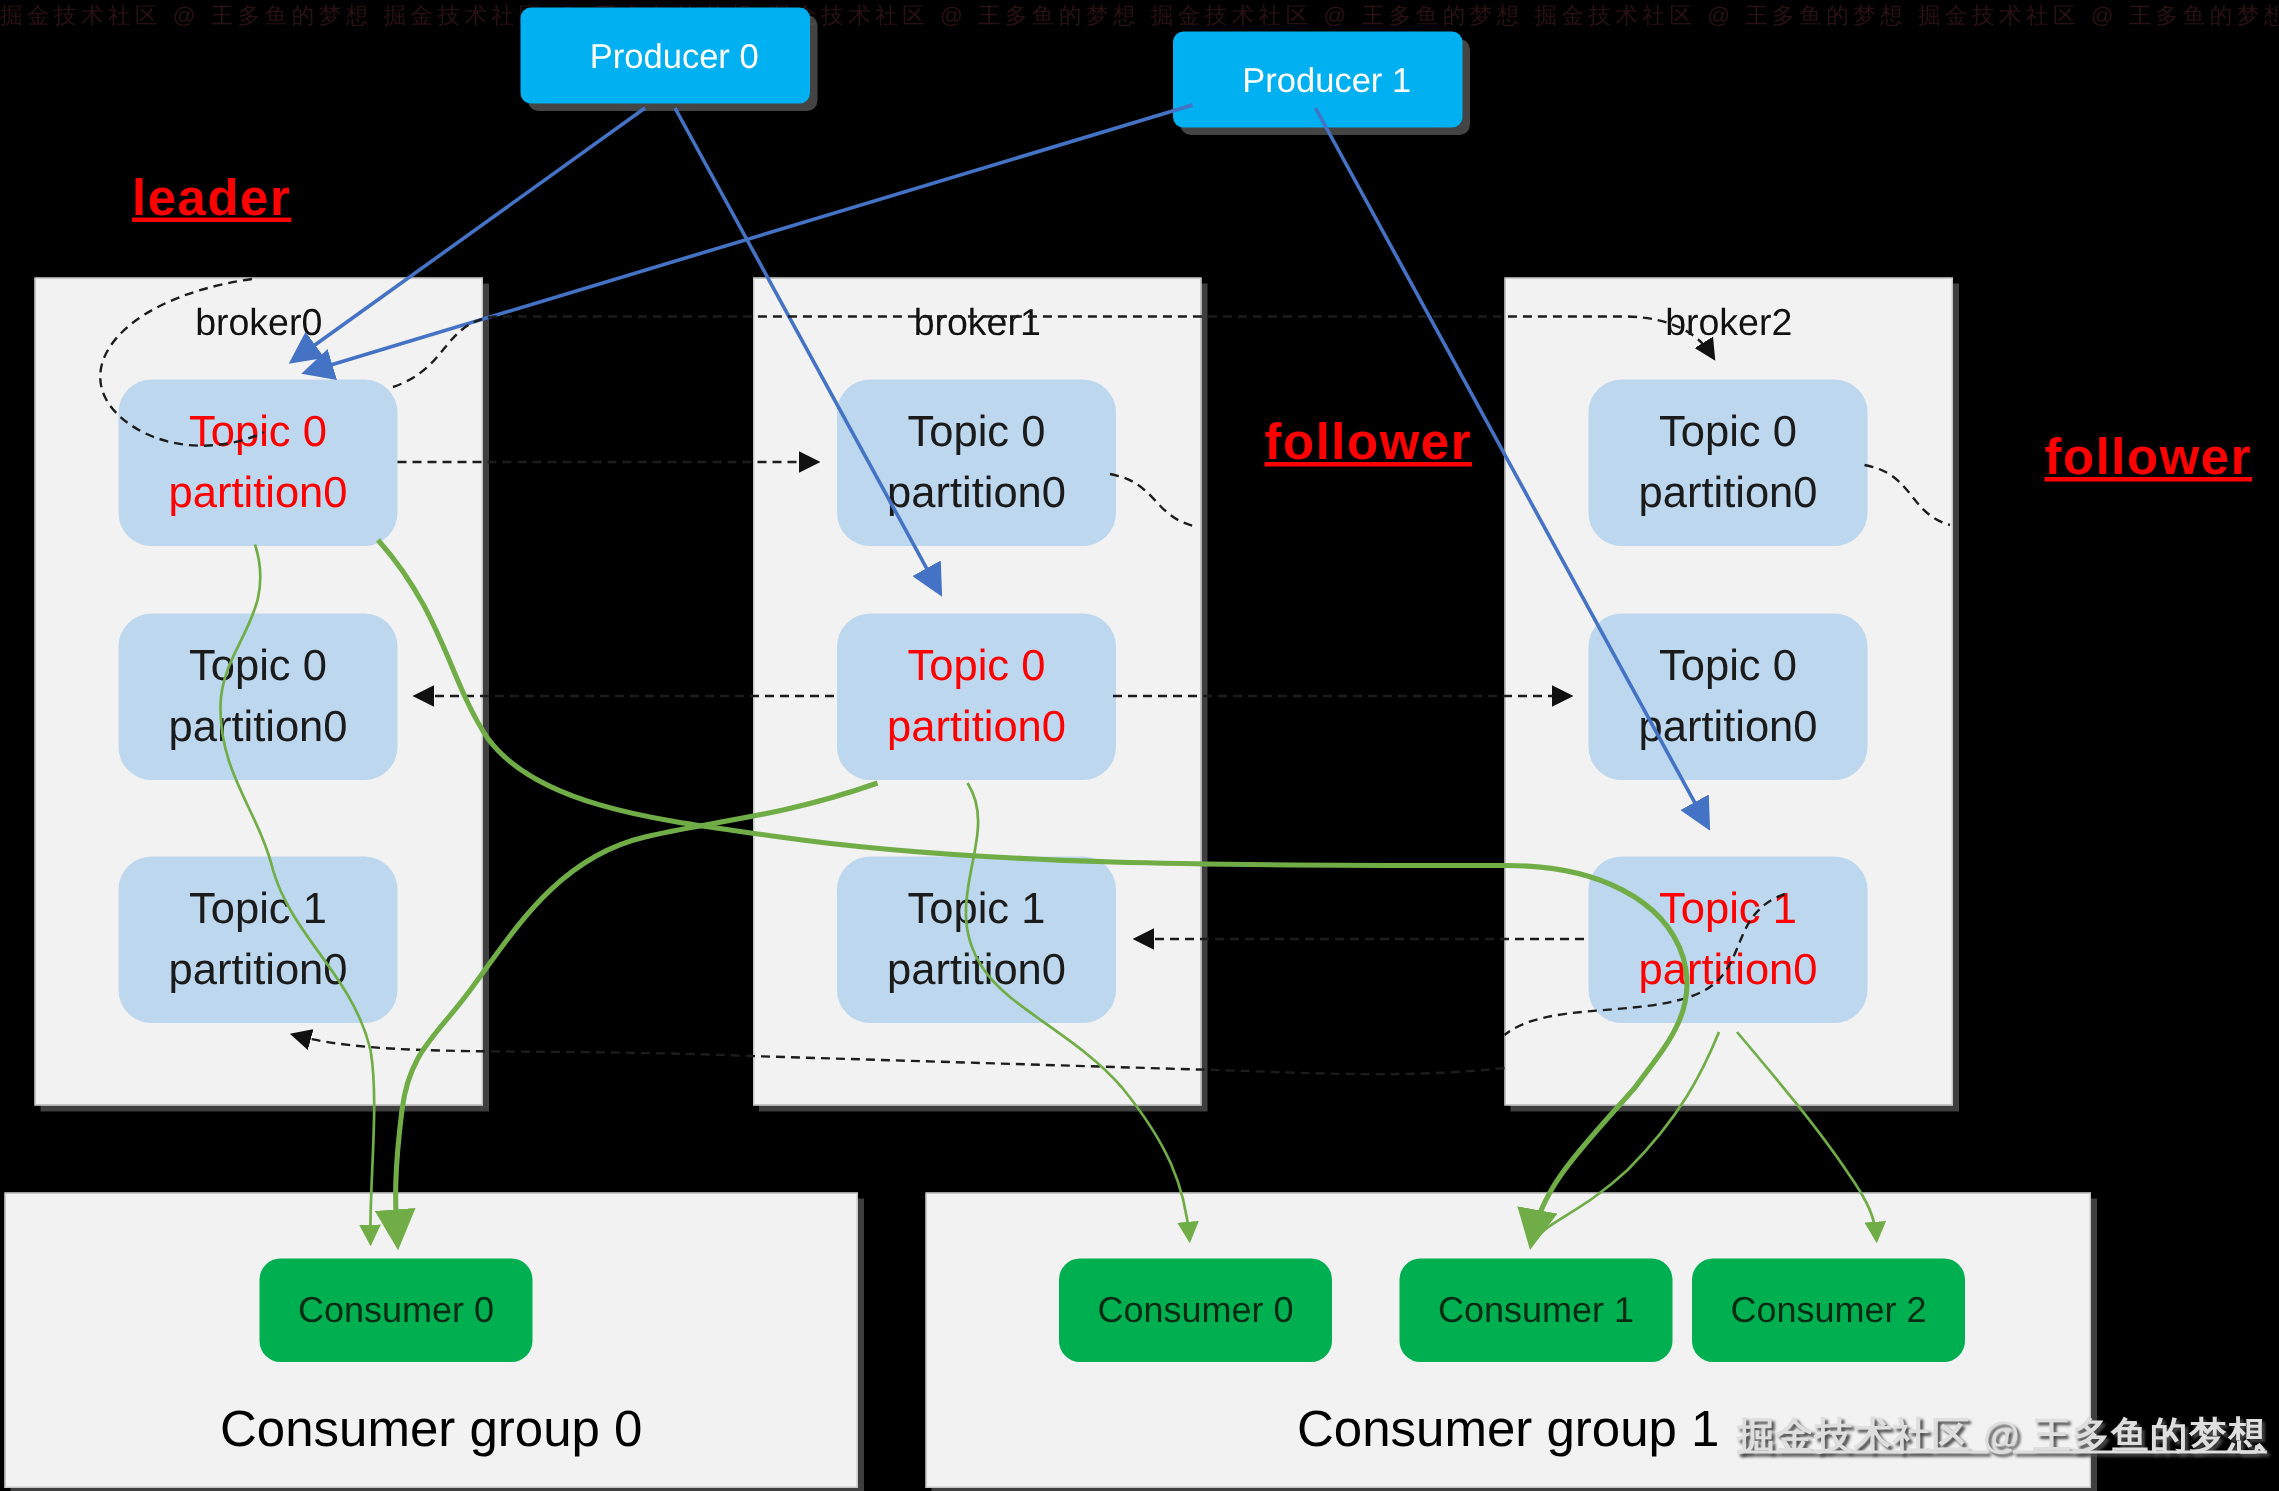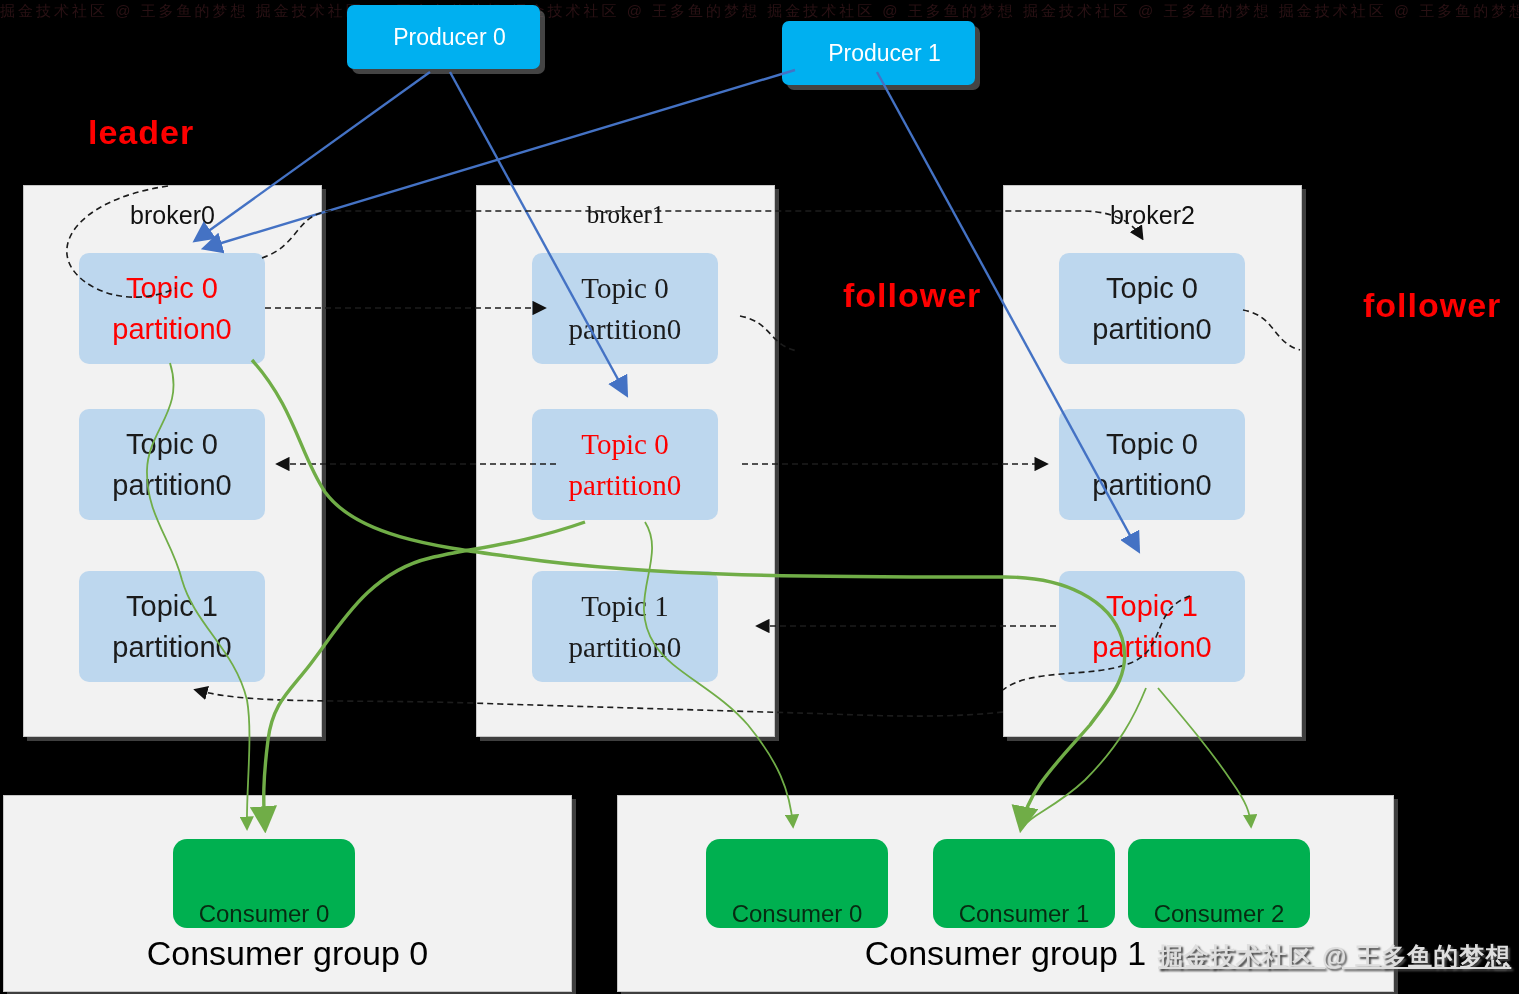--- a/index.html
+++ b/index.html
@@ -22,39 +22,39 @@
   .broker{
     position:absolute;width:297px;height:550px;top:185px;background:#f2f2f2;
     border:1px solid #c6c6c6;box-shadow:4px 4px 0 rgba(140,140,140,.45);
   }
   .broker-label{
     position:absolute;top:15px;left:0;width:100%;text-align:center;
     font-size:25px;color:#111;
   }
   .topic{
     position:absolute;left:55px;width:186px;height:111px;background:#BDD7EE;
-    border-radius:10px;display:flex;flex-direction:column;align-items:center;justify-content:center;
+    border-radius:22px;display:flex;flex-direction:column;align-items:center;justify-content:center;
     font-size:29px;color:#1b1b1b;line-height:1.4;
   }
   .topic.row1{top:67px}.topic.row2{top:223px}.topic.row3{top:385px}
   .topic.leader{color:#FE0000;}
   .annot{
-    position:absolute;color:#FE0000;font-size:34px;font-weight:700;letter-spacing:1px;
+    position:absolute;color:#FE0000;font-size:34px;font-weight:700;letter-spacing:1px;text-decoration:underline;
   }
   .cgroup{
     position:absolute;top:795px;height:195px;background:#f2f2f2;
     border:1px solid #c6c6c6;box-shadow:4px 4px 0 rgba(140,140,140,.45);
   }
   .cgroup-label{
     position:absolute;bottom:18px;left:0;width:100%;text-align:center;
     font-size:34px;color:#000000;
   }
   .consumer{
-    position:absolute;top:43px;width:182px;height:89px;background:#00B050;border-radius:14px;
-    display:flex;align-items:flex-end;justify-content:center;font-size:24px;color:#072b12;
+    position:absolute;top:43px;width:182px;height:69px;background:#00B050;border-radius:14px;
+    display:flex;align-items:center;justify-content:center;font-size:24px;color:#072b12;
   }
   .wm-bottom{
     position:absolute;left:1158px;top:940px;font-size:25px;font-weight:600;color:#dedede;
     text-shadow:2px 2px 2px #4a4a4a;white-space:nowrap;letter-spacing:1px;text-decoration:underline;
   }
   svg.links{position:absolute;left:0;top:0;width:1519px;height:994px;pointer-events:none;}
   .dash{stroke:#1c1c1c;stroke-width:1.6;fill:none;stroke-dasharray:6 4;}
   .blue{stroke:#4472C4;stroke-width:2.4;fill:none;}
   .green{stroke:#70AD47;fill:none;}
   .g-thin{stroke-width:1.8}.g-thick{stroke-width:3.4}
@@ -86,21 +86,21 @@
     <div class="topic row2">
       <span>Topic 0</span>
       <span>partition0</span>
     </div>
     <div class="topic row3">
       <span>Topic 1</span>
       <span>partition0</span>
     </div>
   </div>
 
-  <div class="broker" style="left:476px;font-family:Liberation Serif, serif;">
+  <div class="broker" style="left:502px;">
     <div class="broker-label">broker1</div>
     <div class="topic row1">
       <span>Topic 0</span>
       <span>partition0</span>
     </div>
     <div class="topic row2 leader">
       <span>Topic 0</span>
       <span>partition0</span>
     </div>
     <div class="topic row3">

